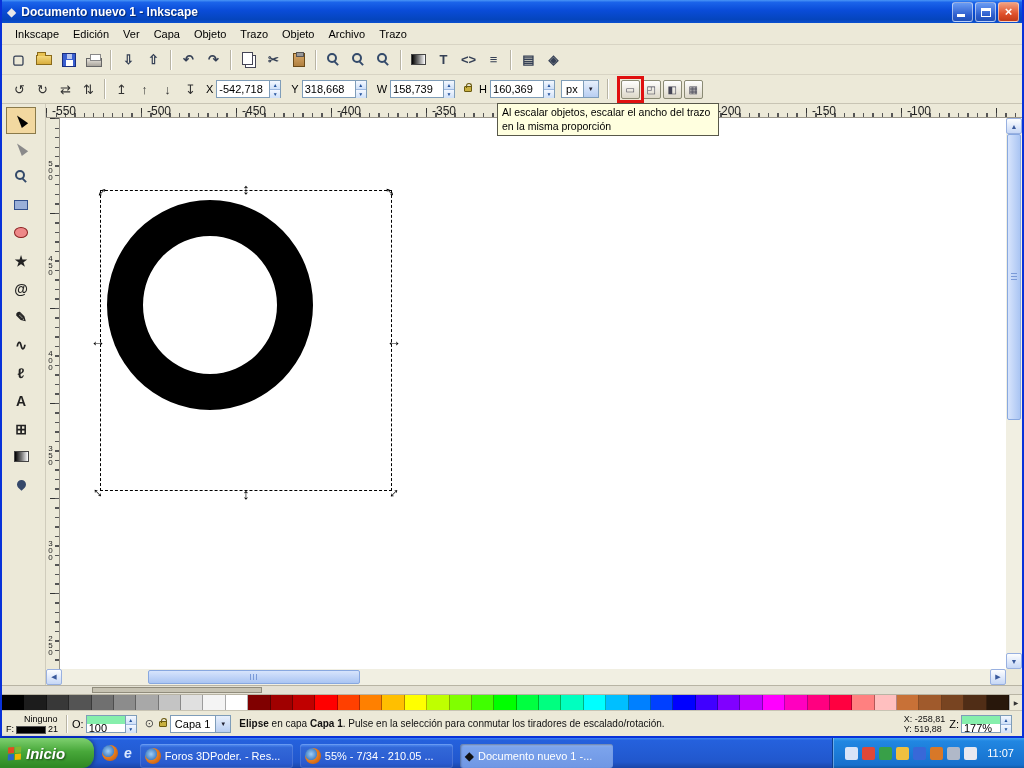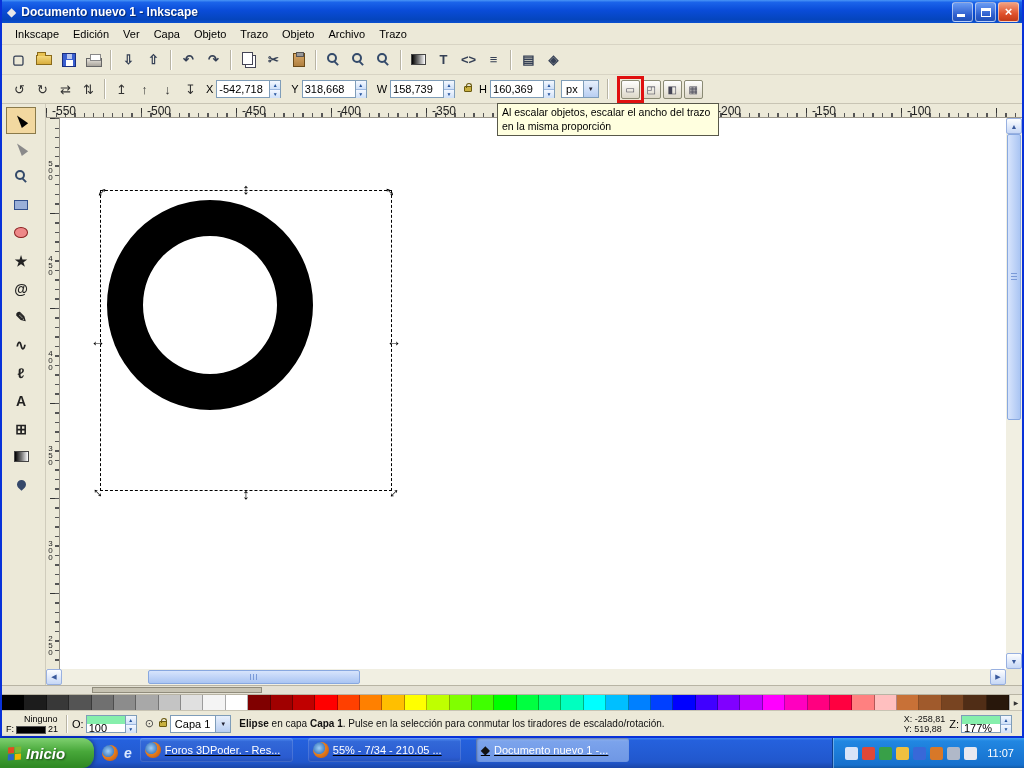--- a/index.html
+++ b/index.html
@@ -165,21 +165,21 @@
     border-radius:0 12px 12px 0; box-shadow:1px 0 4px #0006; color:#fff;
     font-size:15px; font-weight:bold; font-style:italic; text-shadow:1px 1px 2px #0008; }
   .winflag { display:grid; grid-template:1fr 1fr / 1fr 1fr; gap:1px; width:13px; height:13px;
     transform:skew(-6deg) rotate(-4deg); }
   .winflag span:nth-child(1){background:#e34b22;} .winflag span:nth-child(2){background:#7eb832;}
   .winflag span:nth-child(3){background:#2a66c8;} .winflag span:nth-child(4){background:#f3b700;}
   .quick { display:flex; align-items:center; gap:6px; padding:0 8px; }
   .ic-firefox { width:16px; height:16px; border-radius:50%;
     background:radial-gradient(circle at 38% 38%, #9ecdf6 0%, #4a86c8 40%, #e87d1e 46%, #b4500c 100%); }
   .ic-ie { color:#dce9ff; font-weight:bold; font-style:italic; font-size:14px; }
-  .tasks { flex:1; display:flex; align-items:flex-start; gap:15px; overflow:hidden;text-decoration:underline; }
+  .tasks { flex:1; display:flex; align-items:flex-end; gap:7px; overflow:hidden; }
   .task { width:153px; height:24px; border-radius:3px; display:flex; align-items:center; gap:4px;
     padding:0 5px; color:#fff; font-size:11px; white-space:nowrap; overflow:hidden;
     background:linear-gradient(180deg,#5590f4,#3268d8 15%,#2a5bd0 80%,#2450b8); box-shadow:inset 0 0 0 1px #ffffff22; }
   .task.active { background:linear-gradient(180deg,#9cbdf6,#7ba3ec 15%,#6f97e4); color:#fff; box-shadow:inset 1px 1px 2px #0005; }
   .task .ic-inkscape { color:#111; font-size:12px; }
   .tray { display:flex; align-items:center; gap:4px; padding:0 10px 0 12px;
     background:linear-gradient(180deg,#43a2ef 0%,#2187e2 10%,#1670cd 90%,#125ba8 100%);
     border-left:1px solid #0c3f8e; box-shadow:inset 1px 0 0 #ffffff55; }
   .tray-ico { width:13px; height:13px; border-radius:2px; }
   .clock { color:#fff; font-size:11px; margin-left:6px; }

